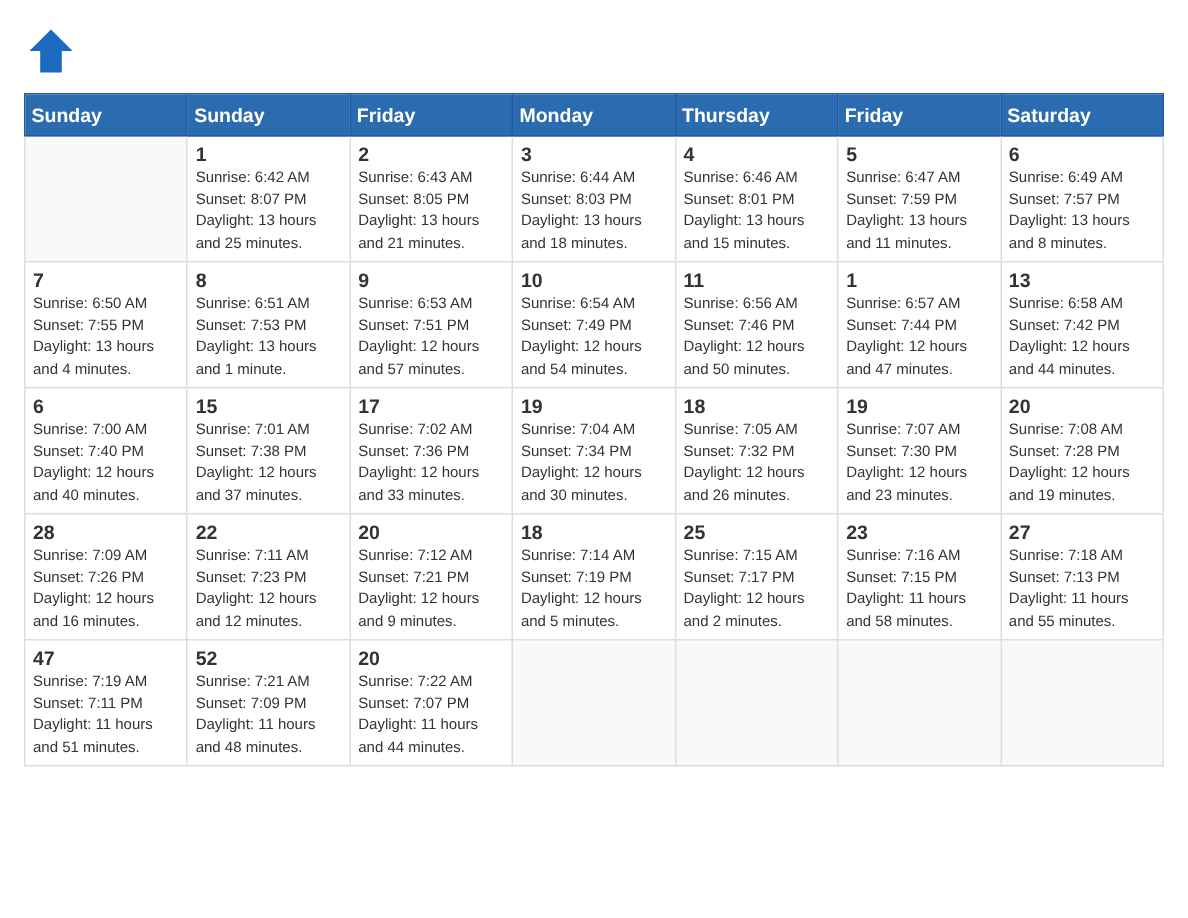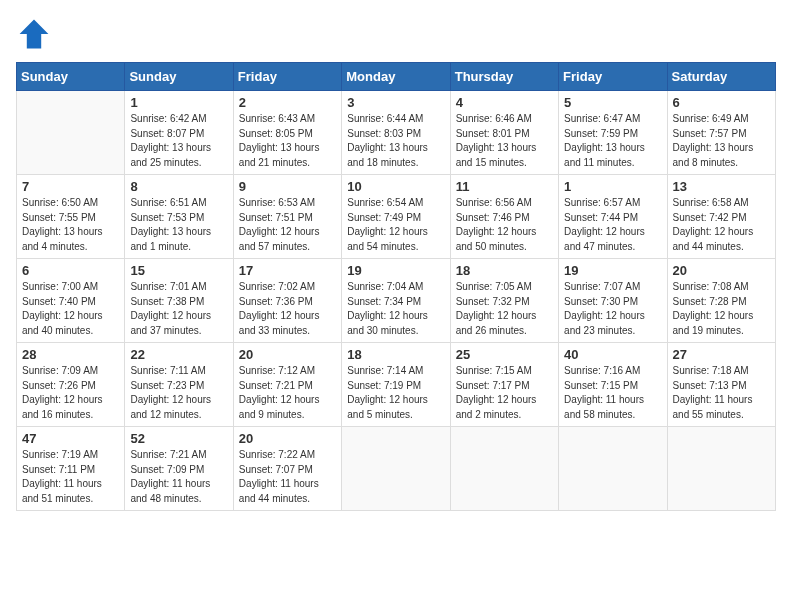--- a/index.html
+++ b/index.html
@@ -220,21 +220,21 @@
         </td>
         <td>
           <span class="day-number">18</span>
           <div class="day-info">Sunrise: 7:14 AM<br>Sunset: 7:19 PM<br>Daylight: 12 hours and 5 minutes.</div>
         </td>
         <td>
           <span class="day-number">25</span>
           <div class="day-info">Sunrise: 7:15 AM<br>Sunset: 7:17 PM<br>Daylight: 12 hours and 2 minutes.</div>
         </td>
         <td>
-          <span class="day-number">40</span>
+          <span class="day-number">23</span>
           <div class="day-info">Sunrise: 7:16 AM<br>Sunset: 7:15 PM<br>Daylight: 11 hours and 58 minutes.</div>
         </td>
         <td>
           <span class="day-number">27</span>
           <div class="day-info">Sunrise: 7:18 AM<br>Sunset: 7:13 PM<br>Daylight: 11 hours and 55 minutes.</div>
         </td>
       </tr>
       <tr>
         <td>
           <span class="day-number">47</span>

